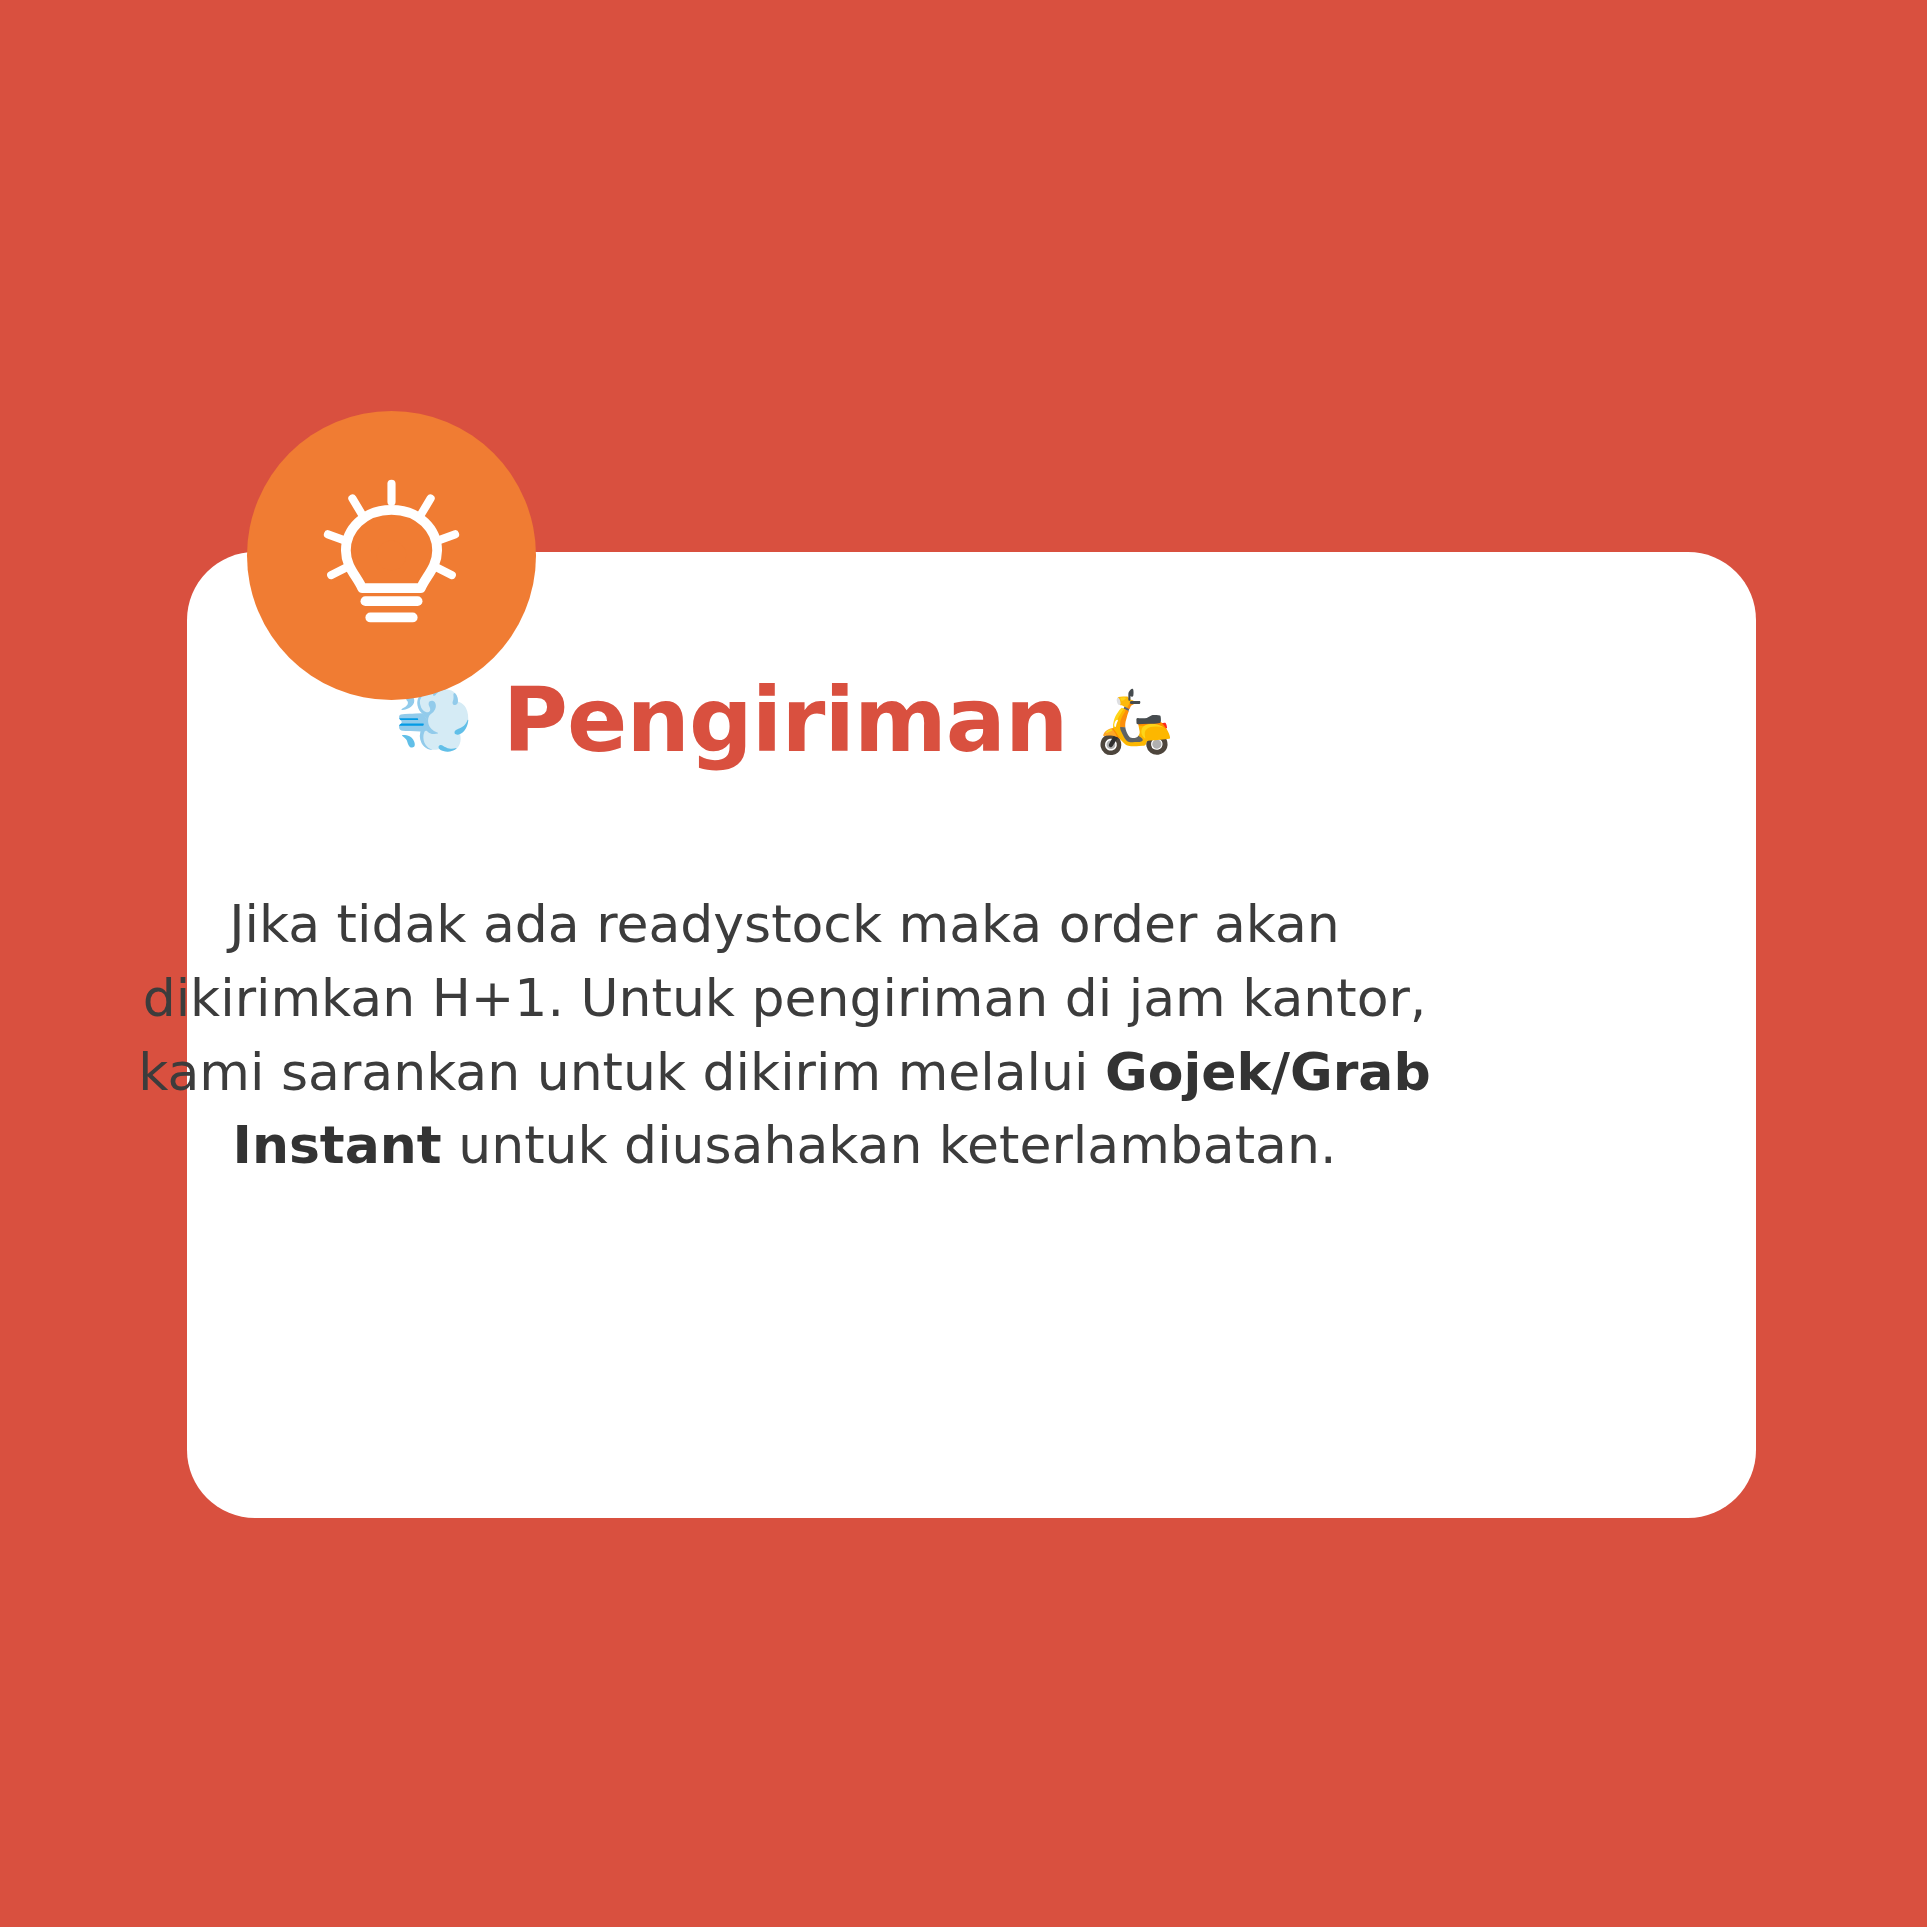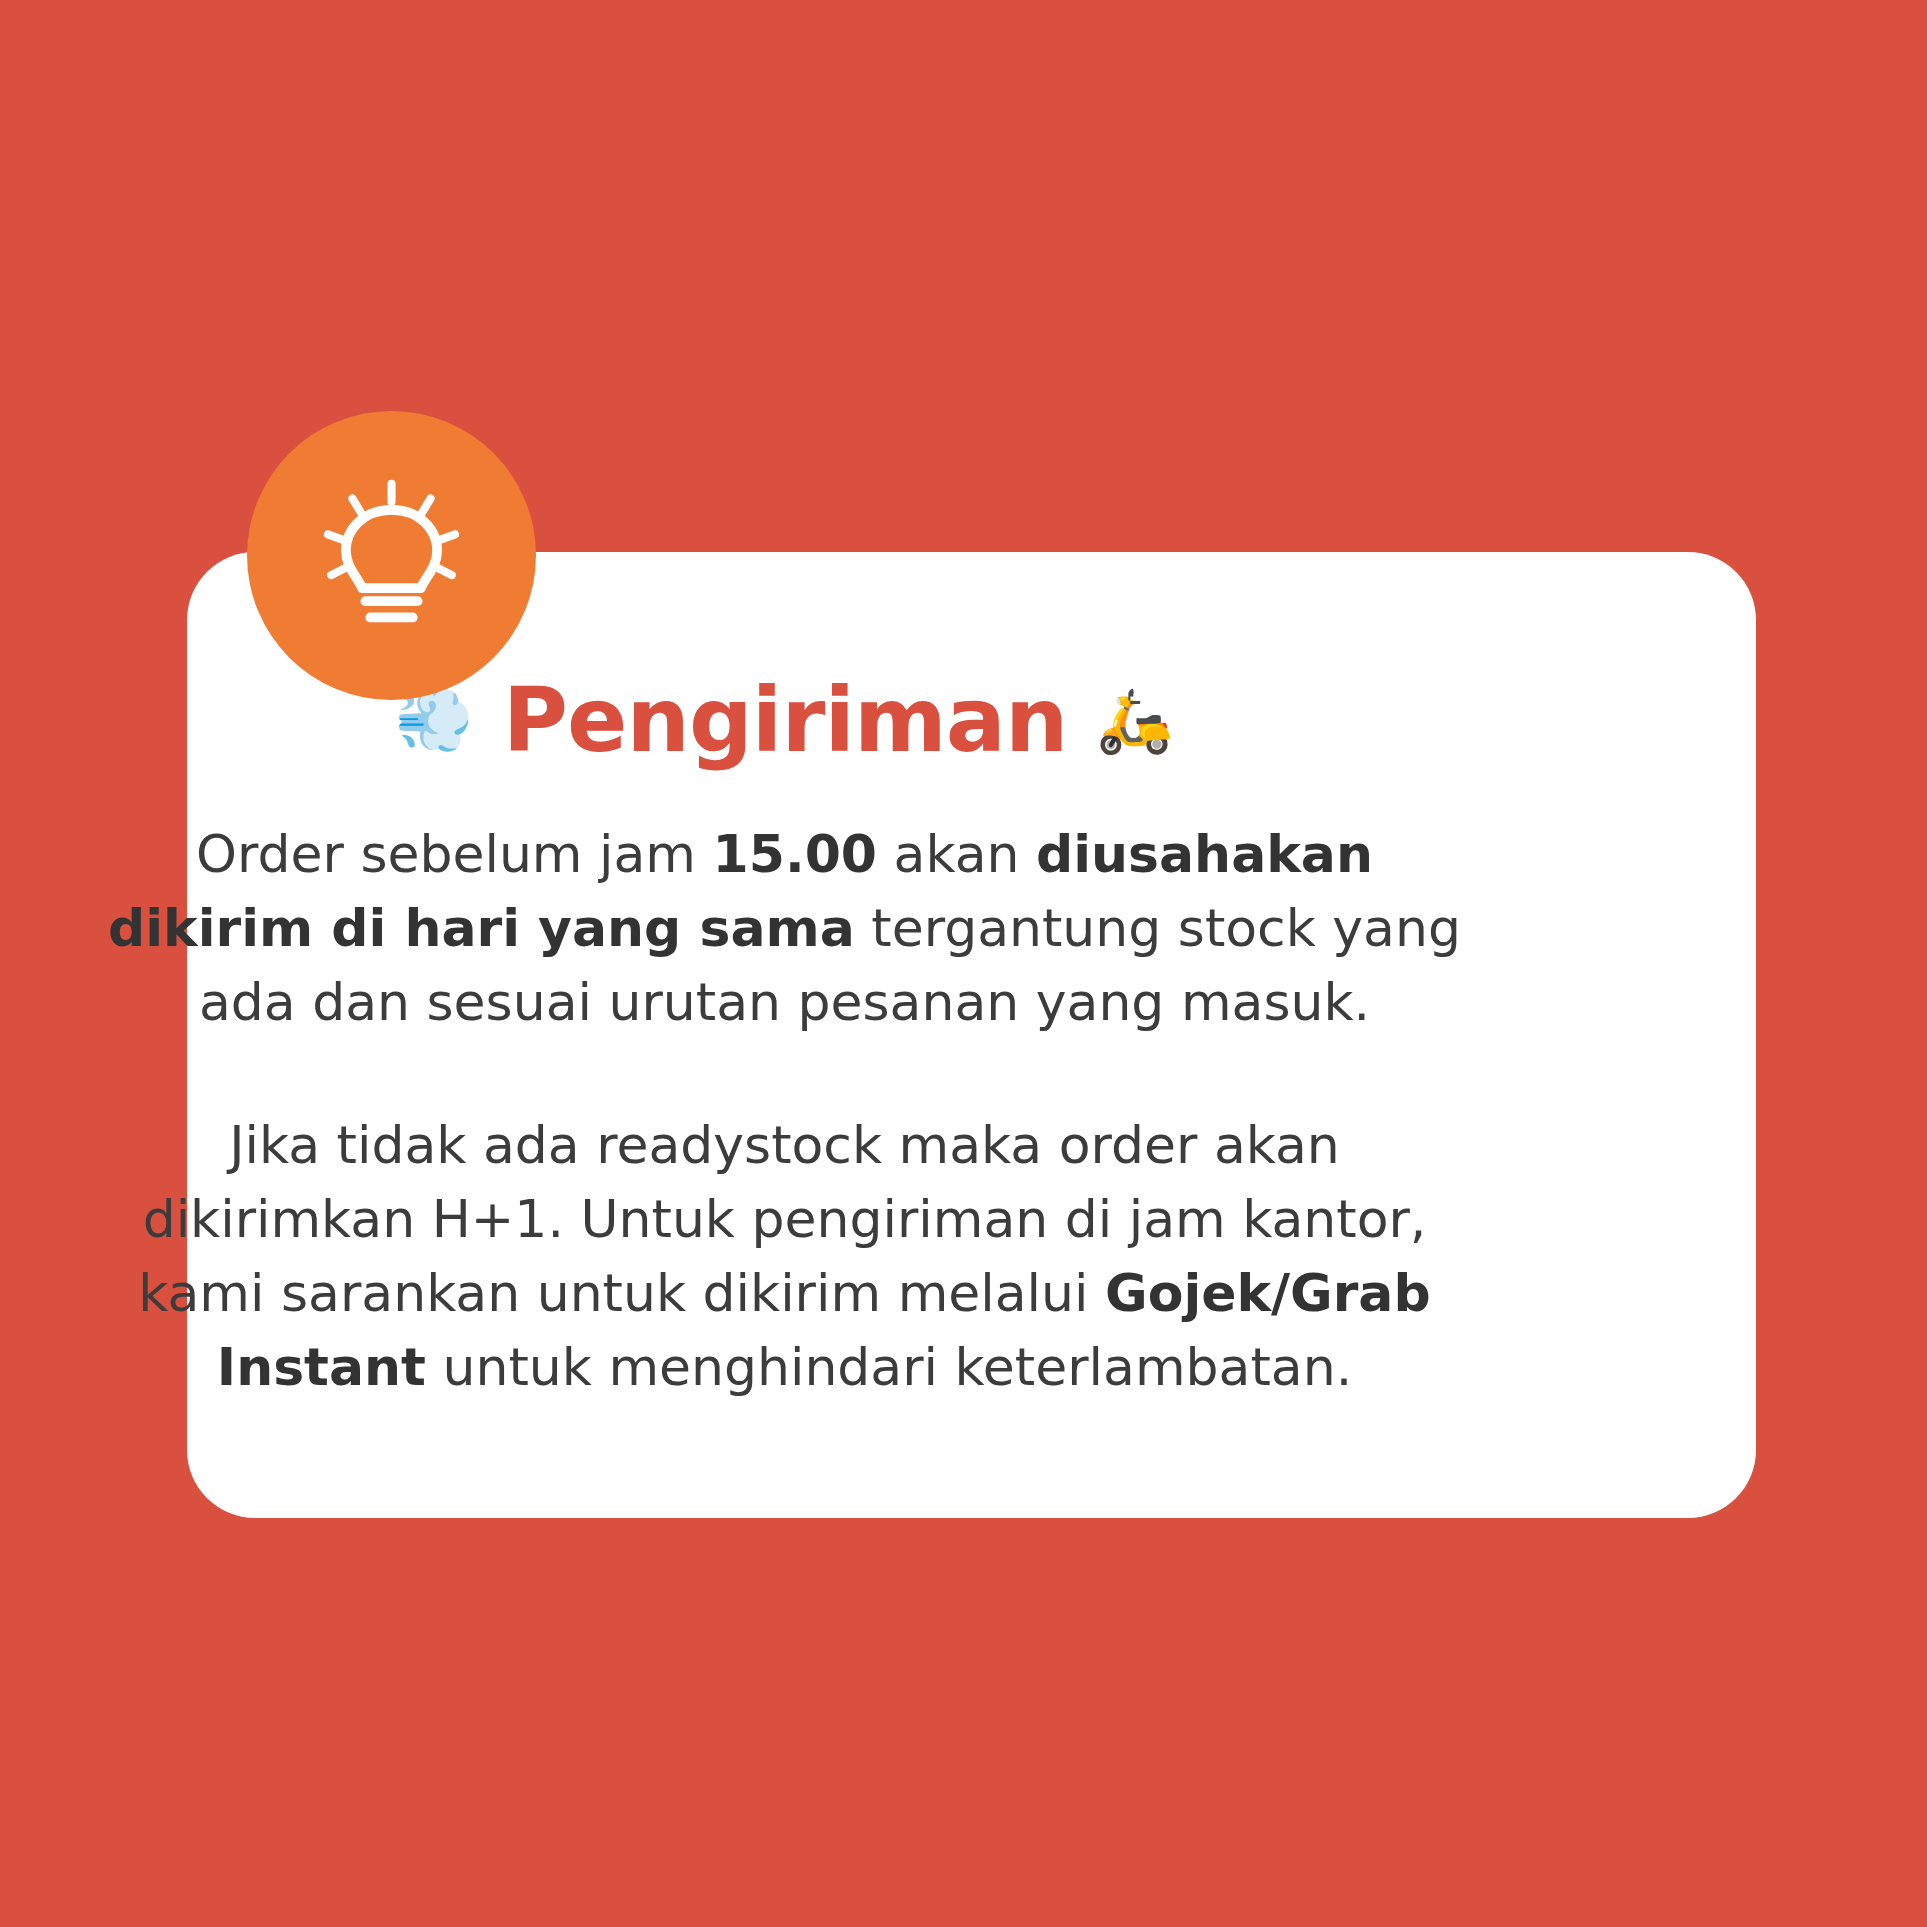--- a/index.html
+++ b/index.html
@@ -131,19 +131,18 @@
     </span>
   </div>
 
   <div class="title-row">
     <span class="emoji emoji-left">💨</span>
     <span class="title-text">Pengiriman</span>
     <span class="emoji emoji-right">🛵</span>
   </div>
 
   <div class="body">
-    <p><span>Order sebelum jam </span><b>15.00</b><span> akan </span><b>diusahakan dikirim di hari yang sama</b><span> tergantung stock yang ada dan sesuai urutan pesanan yang masuk.</span></p>
     <div class="spacer"></div>
-    <p><span>Jika tidak ada readystock maka order akan dikirimkan H+1. Untuk pengiriman di jam kantor, kami sarankan untuk dikirim melalui </span><b>Gojek/Grab Instant</b><span> untuk menghindari keterlambatan.</span></p>
+    <p><span>Jika tidak ada readystock maka order akan dikirimkan H+1. Untuk pengiriman di jam kantor, kami sarankan untuk dikirim melalui </span><b>Gojek/Grab Instant</b><span> untuk diusahakan keterlambatan.</span></p>
   </div>
 
 </div>
 
 
 </body></html>

